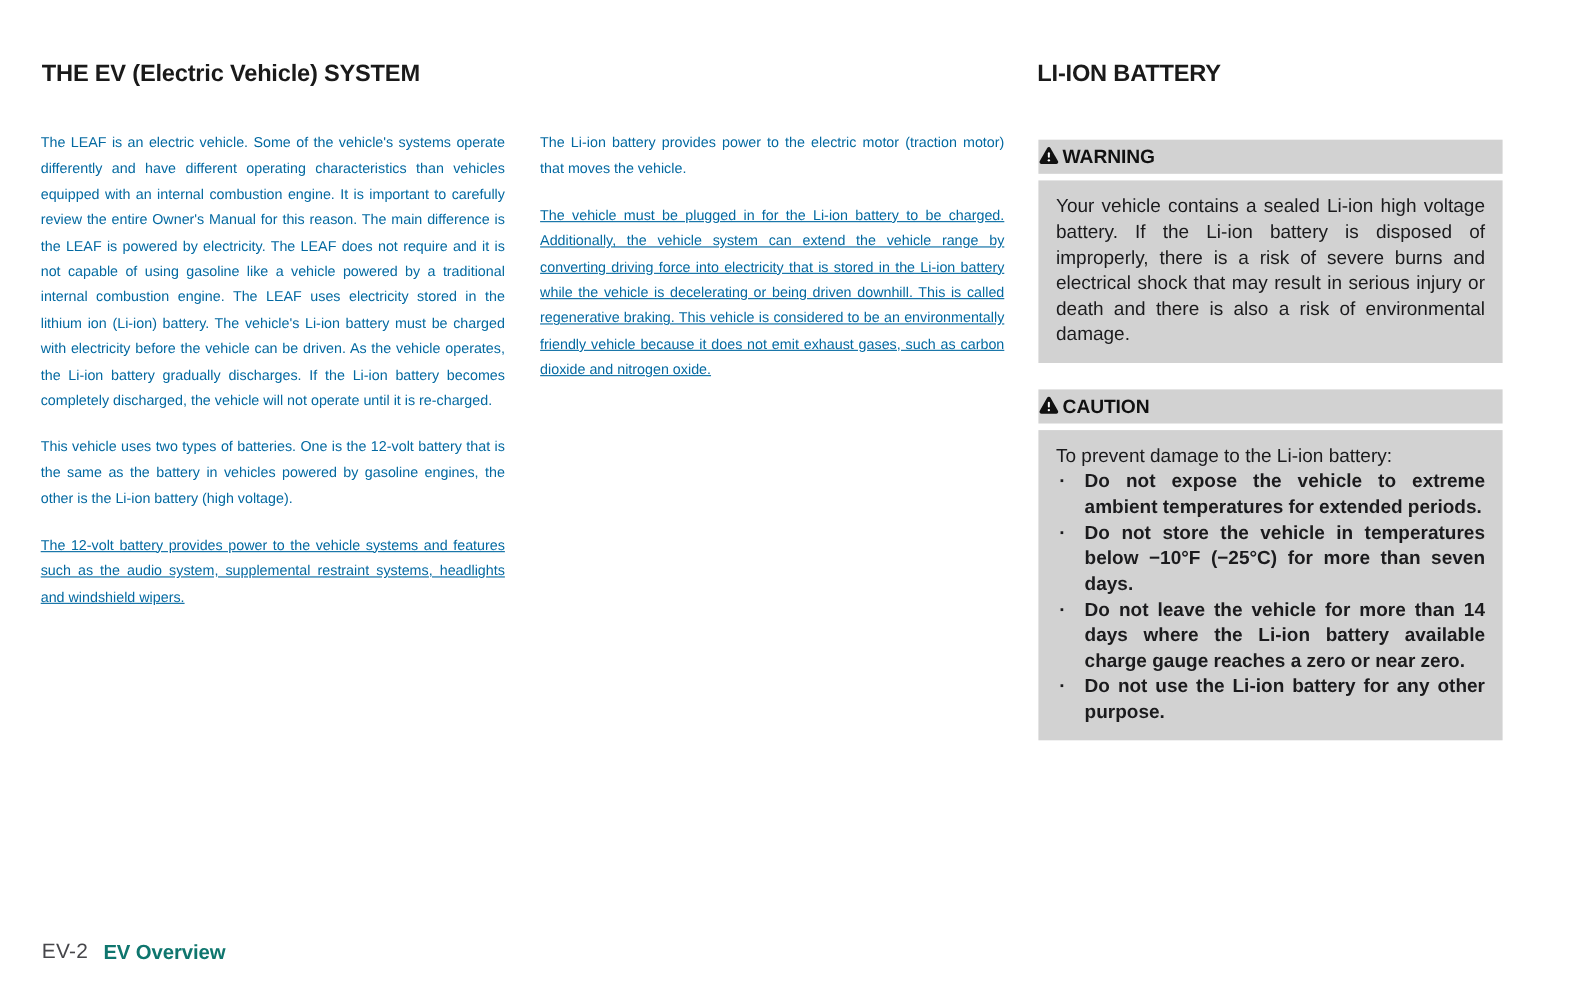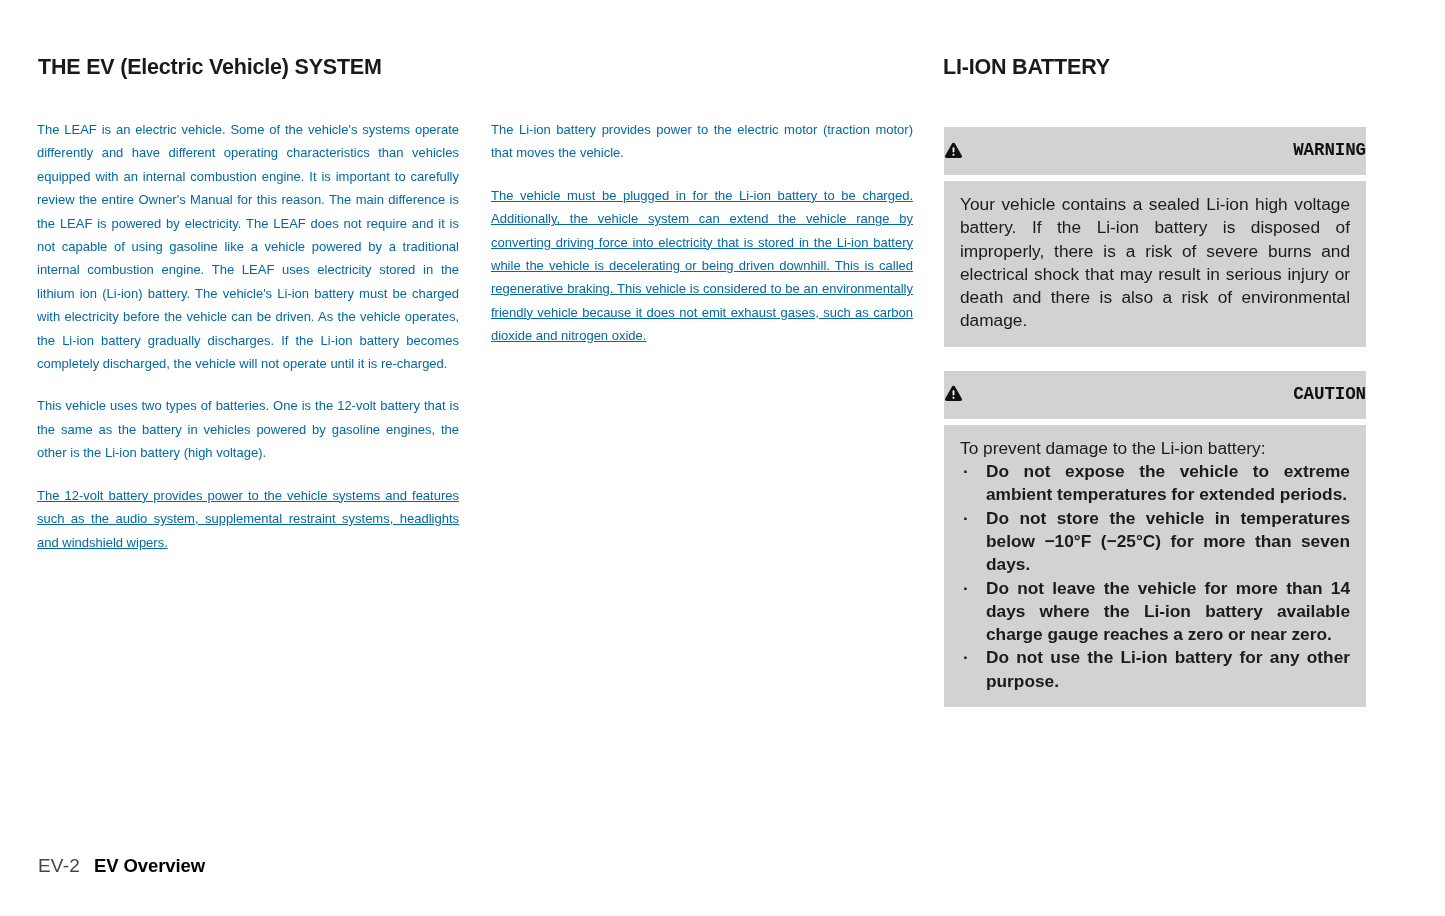--- a/index.html
+++ b/index.html
@@ -54,26 +54,25 @@
     position: absolute;
     left: 944px;
     top: 127px;
     width: 422px;
   }
   .alert-block { margin-bottom: 24px; }
   .alert-block:last-child { margin-bottom: 0; }
 
   .alert-header {
     background: #d2d2d2;
-    height: 48px;
+    height: 31px;
     display: flex;
     align-items: center;
-    justify-content: space-between;
+    justify-content: flex-start;
     gap: 3px;
-    font-family: Liberation Mono, monospace;
   }
   .alert-header-label {
     font-size: 17.5px;
     font-weight: bold;
     color: #111111;
     letter-spacing: -0.1px;
     line-height: 1;
   }
   .alert-triangle-icon {
     display: inline-block;
@@ -129,21 +128,21 @@
     gap: 14px;
   }
   #footer-page-number {
     font-size: 19px;
     color: #46464a;
     letter-spacing: 0.2px;
   }
   #footer-section-title {
     font-size: 18.5px;
     font-weight: bold;
-    color: #000000;
+    color: #0f766e;
     letter-spacing: -0.1px;
   }
 </style>
 </head>
 <body>
 
 <h1 class="page-heading" id="heading-left">THE EV (Electric Vehicle) SYSTEM</h1>
 
 <h1 class="page-heading" id="heading-right">LI-ION BATTERY</h1>
 

